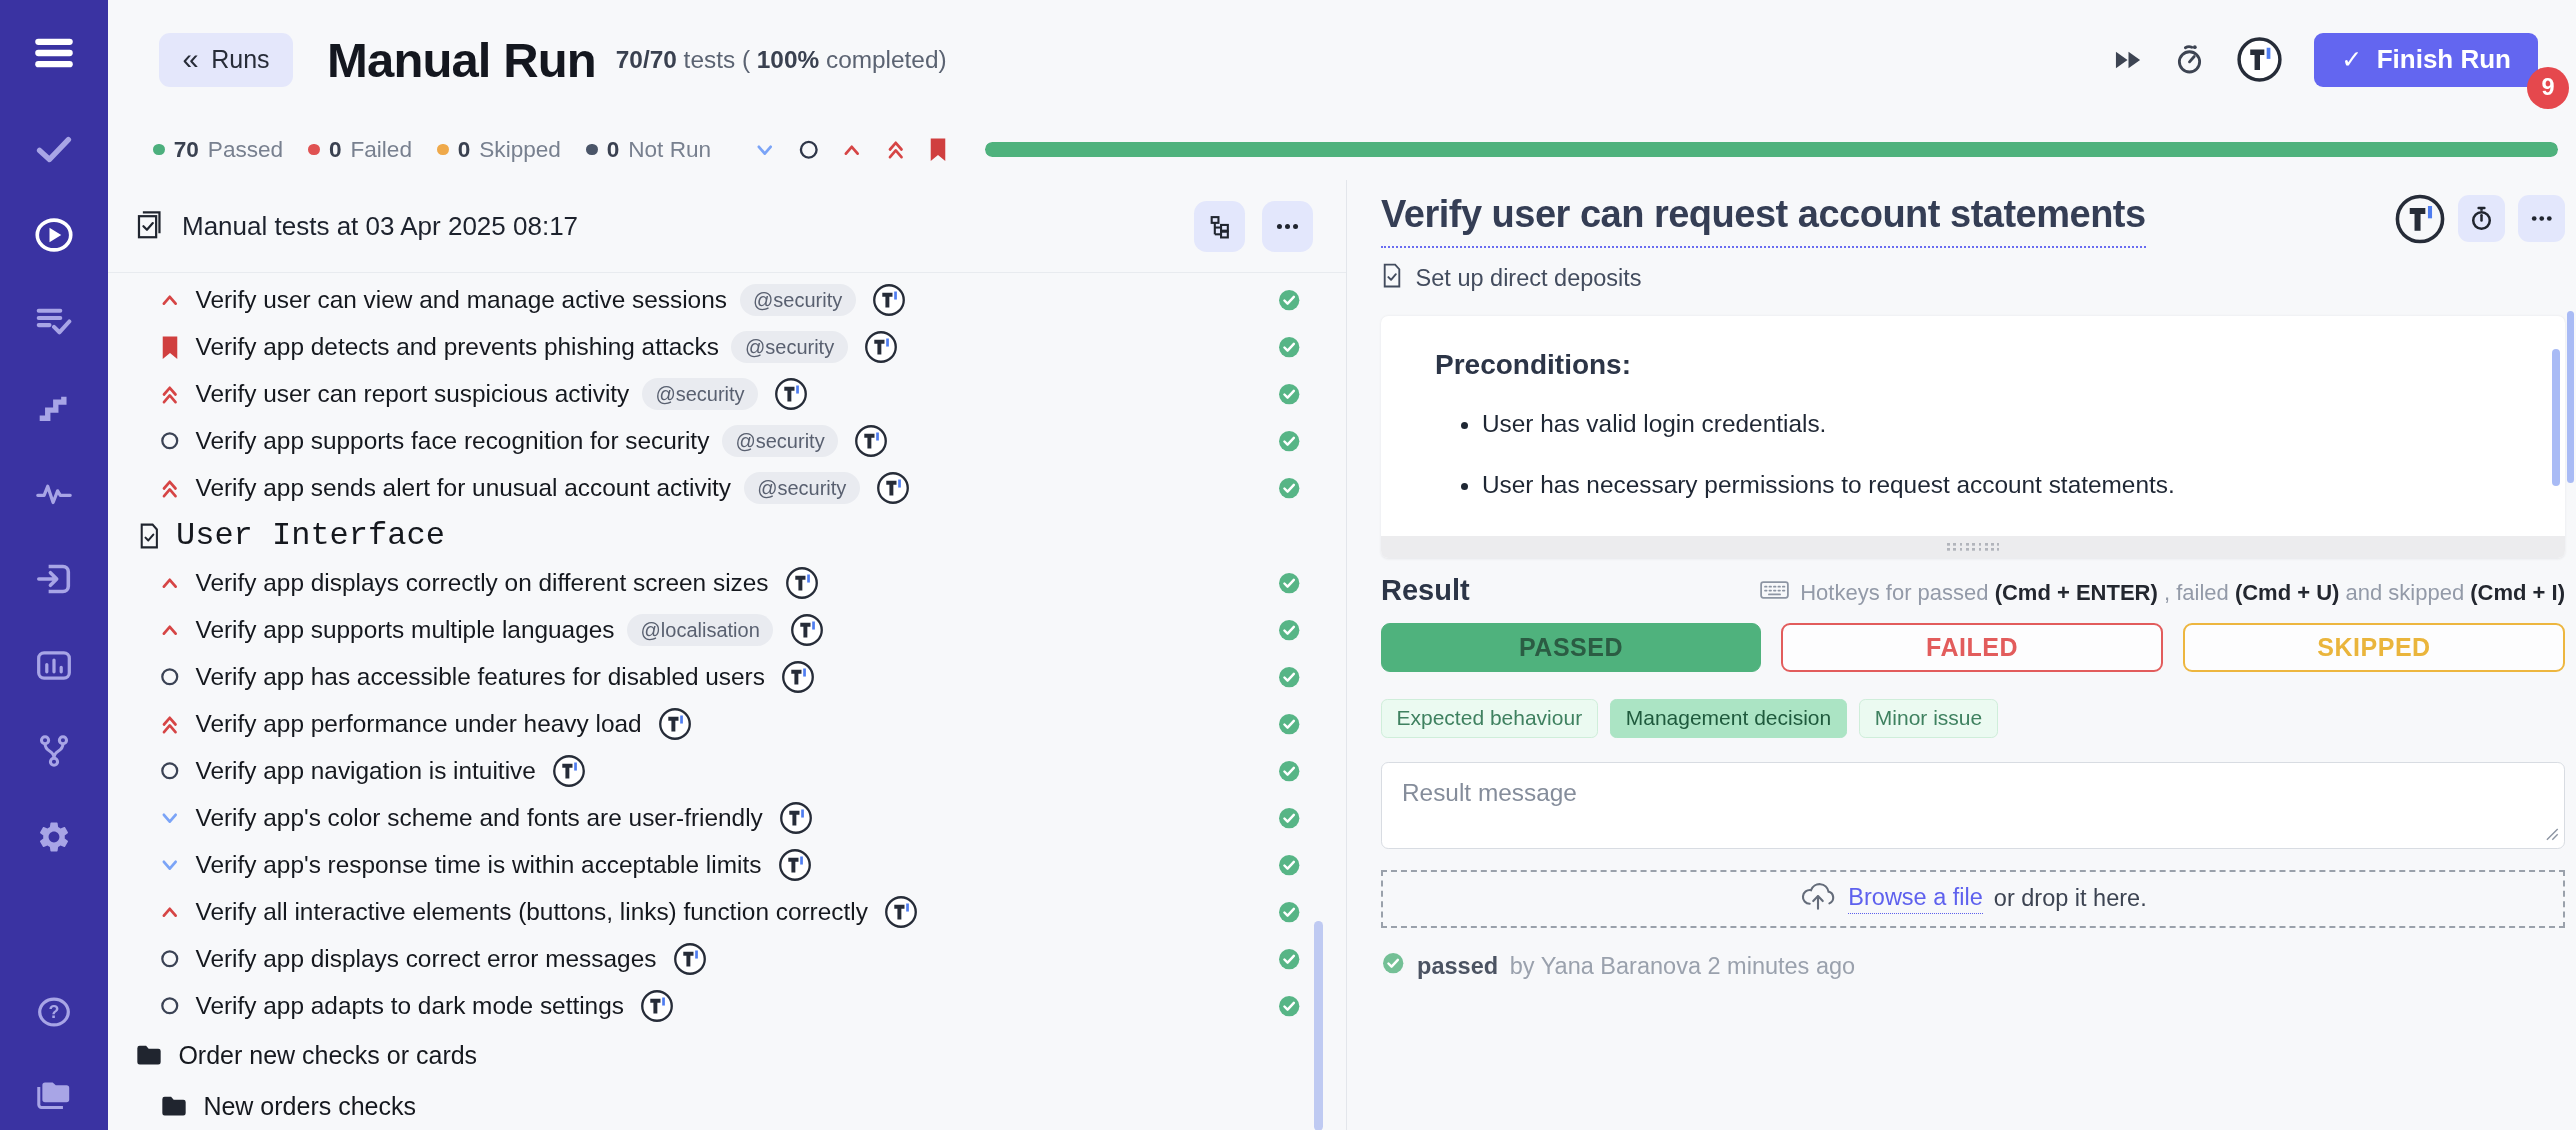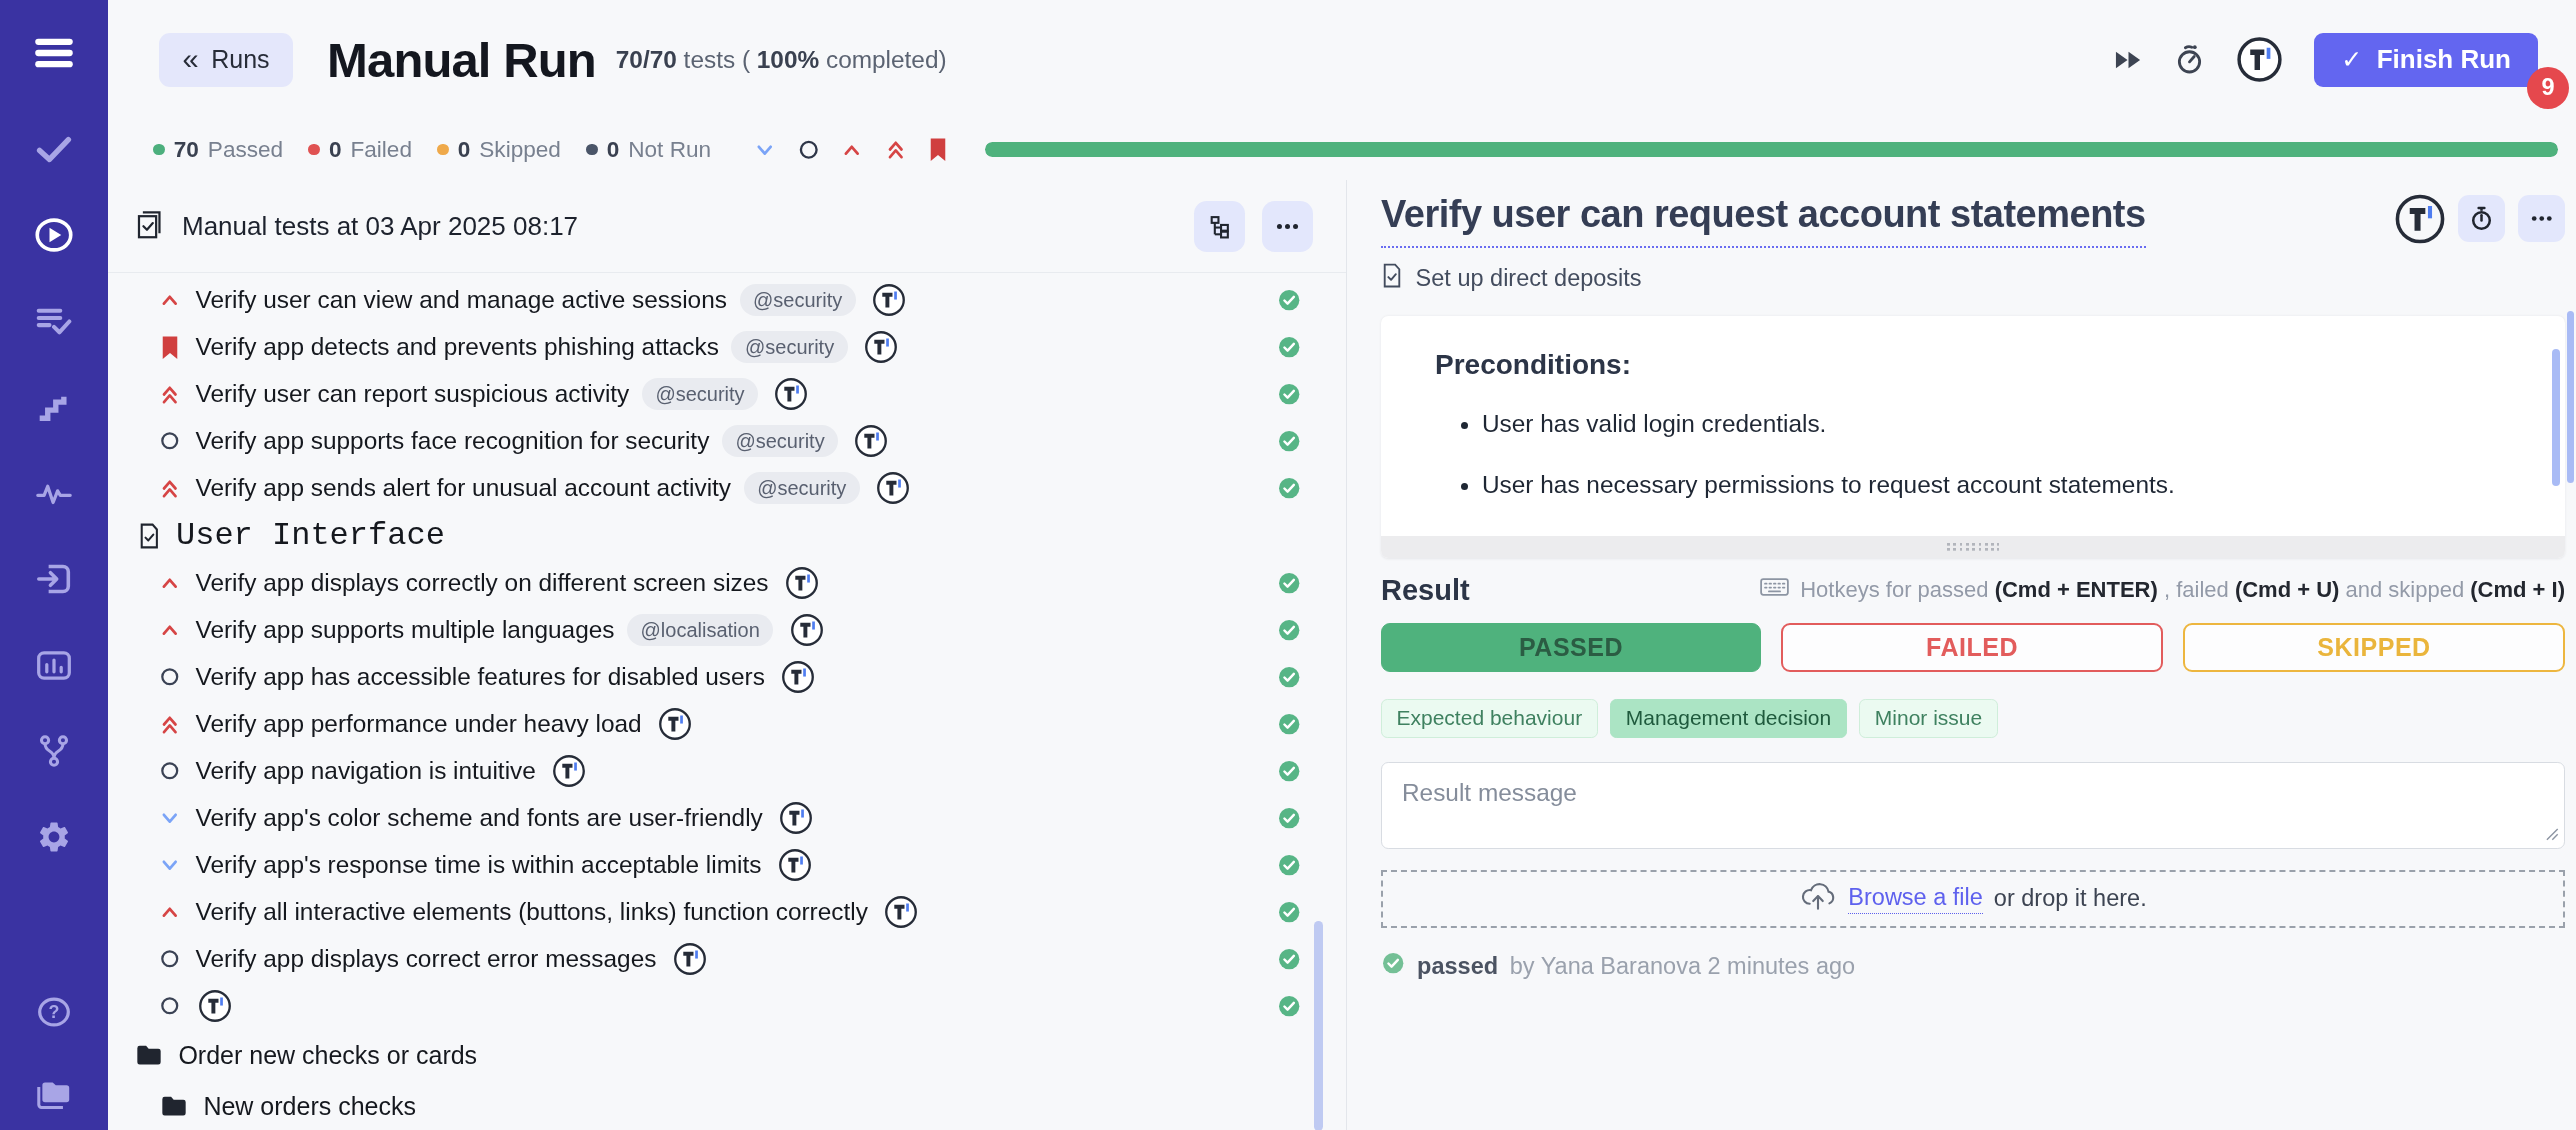--- a/index.html
+++ b/index.html
@@ -74,21 +74,21 @@
   .subtitle { margin-top:18px; display:flex; align-items:center; gap:12.6px; font-size:23.5px; color:#434c5e; }
 
   .precond-card { margin-top:22px; background:#fff; border-radius:7.2px; box-shadow:0 0.9px 2.7px rgba(20,25,40,.08); position:relative; padding:33px 54px 0; height:242px; }
   .precond-card h3 { font-size:28px; color:#2c3547; }
   .precond-card ul { margin-top:29px; padding-left:47px; }
   .precond-card li { font-size:24.4px; color:#1f2734; margin-bottom:33px; }
   .grip-bar { position:absolute; left:0; right:0; bottom:0; height:22px; background:#ececee; border-radius:0 0 7.2px 7.2px; display:flex; align-items:center; justify-content:center; cursor:row-resize; }
   .grip { width:52px; height:8.1px; background-image:repeating-linear-gradient(90deg,#b2b5bc 0 2.7px,transparent 2.7px 6.3px),repeating-linear-gradient(90deg,#b2b5bc 0 2.7px,transparent 2.7px 6.3px); background-size:100% 2.7px; background-position:0 0,0 5.4px; background-repeat:no-repeat; }
   .card-scrollbar { position:absolute; right:5.4px; top:33px; width:8.1px; height:137px; background:#a9bbf5; border-radius:4.5px; }
 
-  .result-row { margin-top:16.3px; display:flex; align-items:center;gap:32px; }
+  .result-row { margin-top:16.3px; display:flex; align-items:flex-end;gap:32px; }
   .result-row h3 { font-size:29px; color:#2c3547; }
   .hotkeys { margin-left:auto; display:flex; align-items:center; gap:11px; font-size:22px; color:#939aa8; white-space:nowrap; }
   .hotkeys b { color:#23272f; }
 
   .status-buttons { margin-top:16.3px; display:flex; gap:20px; }
   .status-buttons button { flex:1; height:49px; border-radius:9px; font-family:inherit; font-size:25px; font-weight:bold; letter-spacing:0.5px; cursor:pointer; }
   .btn-passed { background:#4fb27d; border:1.8px solid #4fb27d; color:#2b5c43; }
   .btn-failed { background:#fdfdfe; border:2.3px solid #e25c5c; color:#e25c5c; }
   .btn-skipped { background:#fdfdfe; border:2.3px solid #edb63f; color:#eab53c; }
 
@@ -644,20 +644,21 @@
                   <path d="M7.3 12.3 l3.1 3.1 l6.2-6.7" fill="none" stroke="#fff" stroke-width="2.4" stroke-linecap="round" stroke-linejoin="round"></path>
                 </svg>
               </span>
             </div>
             <div class="row test">
               <span class="pri">
                 <svg width="23.5" height="23.5" viewBox="0 0 24 24">
                   <circle cx="12" cy="12" r="7.6" fill="none" stroke="#3a4254" stroke-width="2.3"></circle>
                 </svg>
               </span>
+              <span class="ttl">Verify app adapts to dark mode settings</span>
               <span class="ai">
                 <svg width="34" height="34" viewBox="0 0 38 38">
                   <circle cx="19" cy="19" r="16.5" fill="#fff" stroke="#262c38" stroke-width="2.6"></circle>
                   <path d="M11.5 11 h11.4 v4.4 h-3.5 V27.5 h-4.4 V15.4 h-3.5 z" fill="#262c38"></path>
                   <rect x="24.8" y="9.5" width="3" height="9" fill="#4f7df0"></rect>
                 </svg>
               </span>
               <span class="sp"></span>
               <span class="st">
                 <svg width="24.4" height="24.4" viewBox="0 0 24 24">

